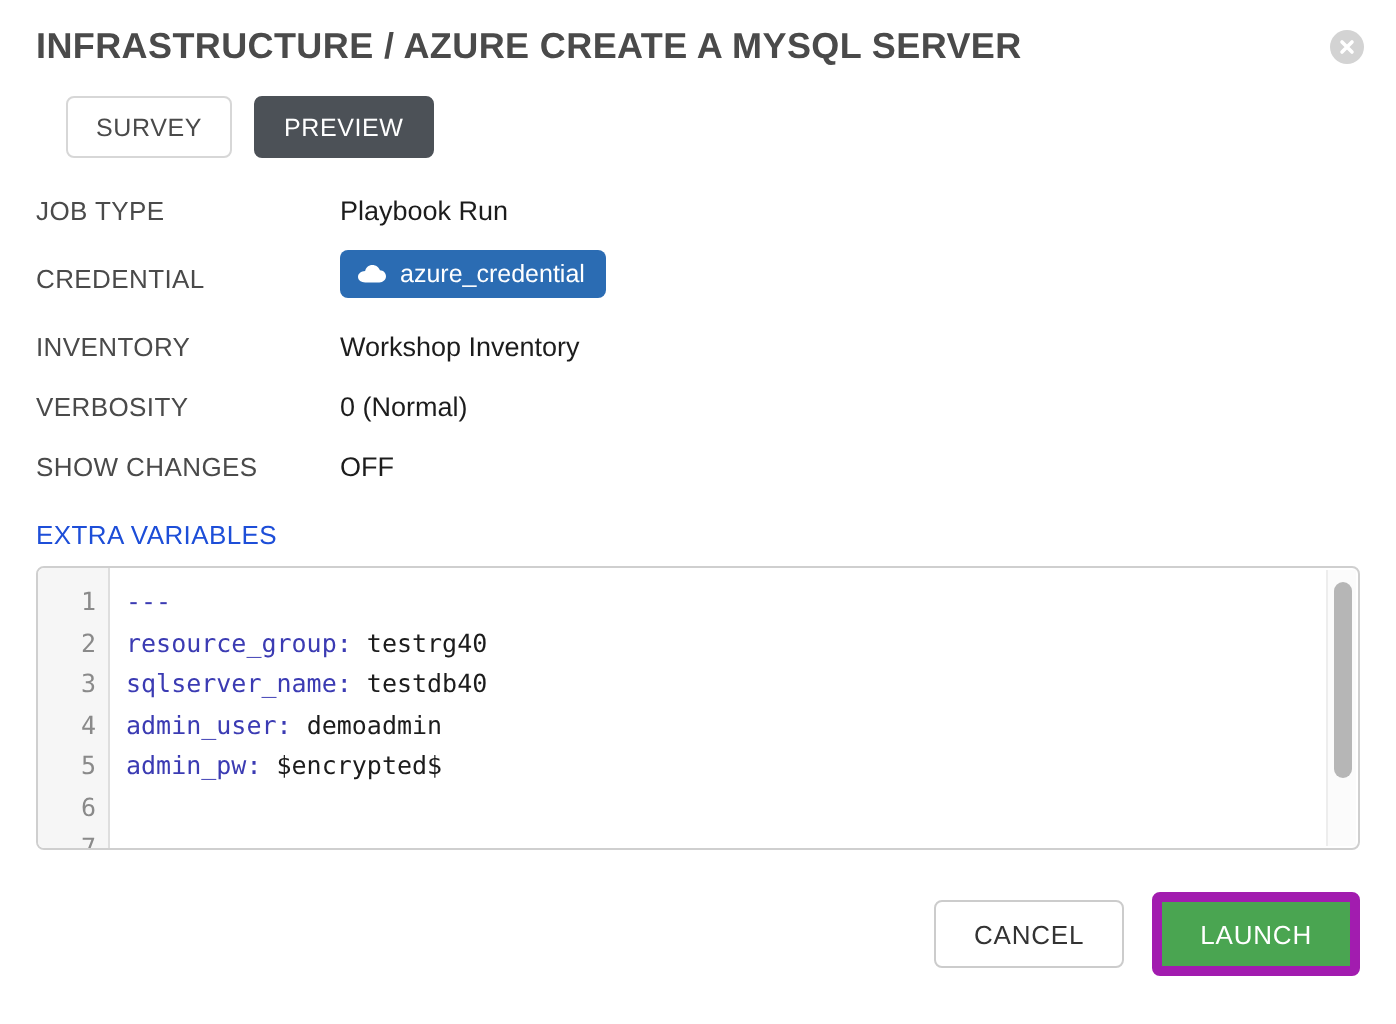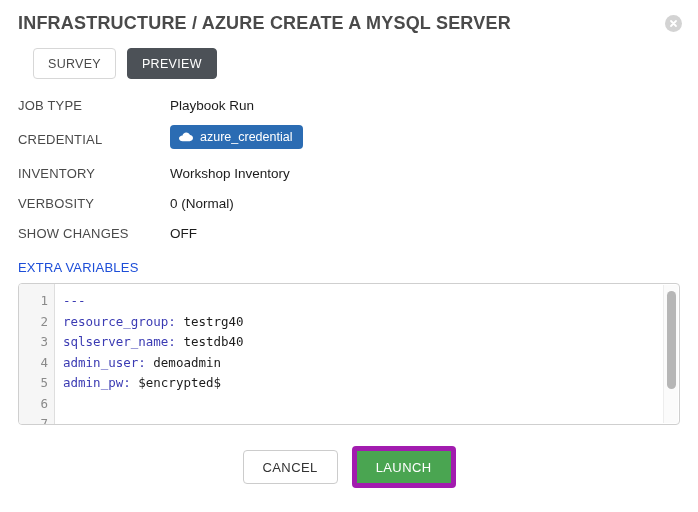--- a/index.html
+++ b/index.html
@@ -192,21 +192,21 @@
     border-radius: 5px;
     background: #b6b6b6;
     cursor: pointer;
   }
 
   
   .footer {
     margin-top: auto;
     padding: 0 18px 24px 18px;
     display: flex;
-    justify-content: center;
+    justify-content: flex-end;
     align-items: center;
     gap: 14px;
   }
   .btn {
     font-size: 13px;
     letter-spacing: 0.4px;
     border-radius: 4px;
     padding: 9px 19px 8px 19px;
     line-height: 15px;
     cursor: pointer;

